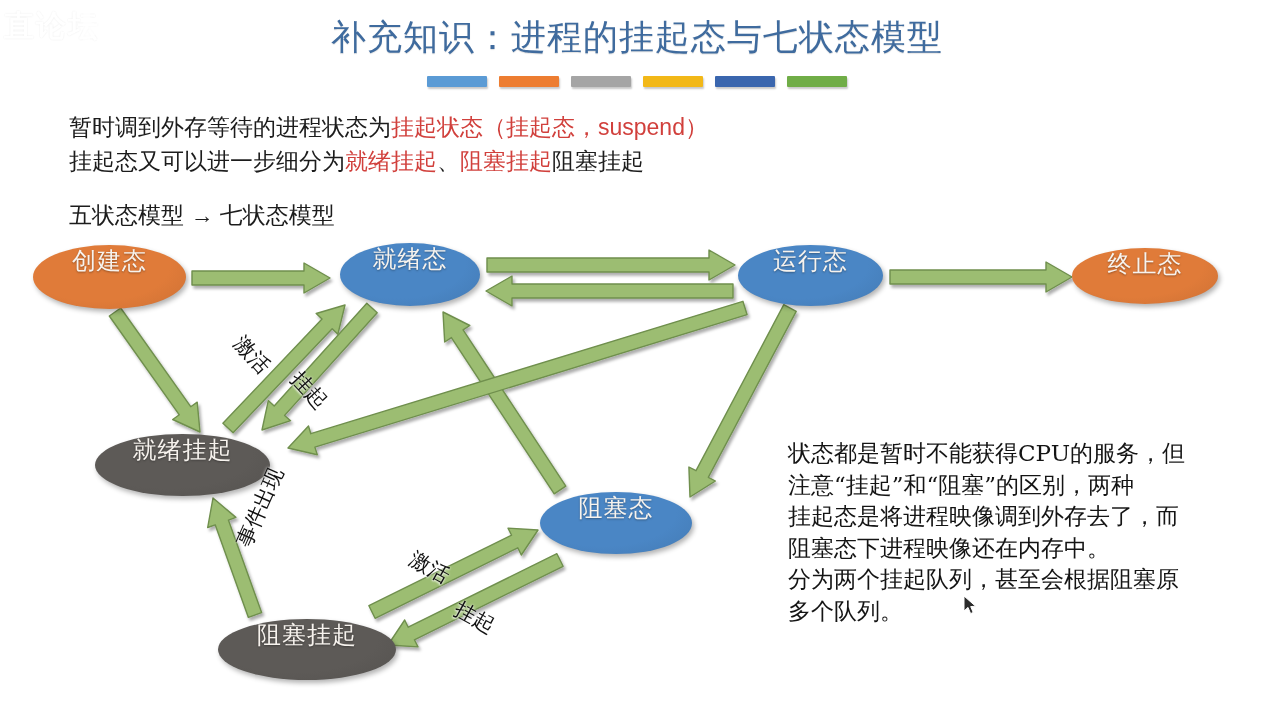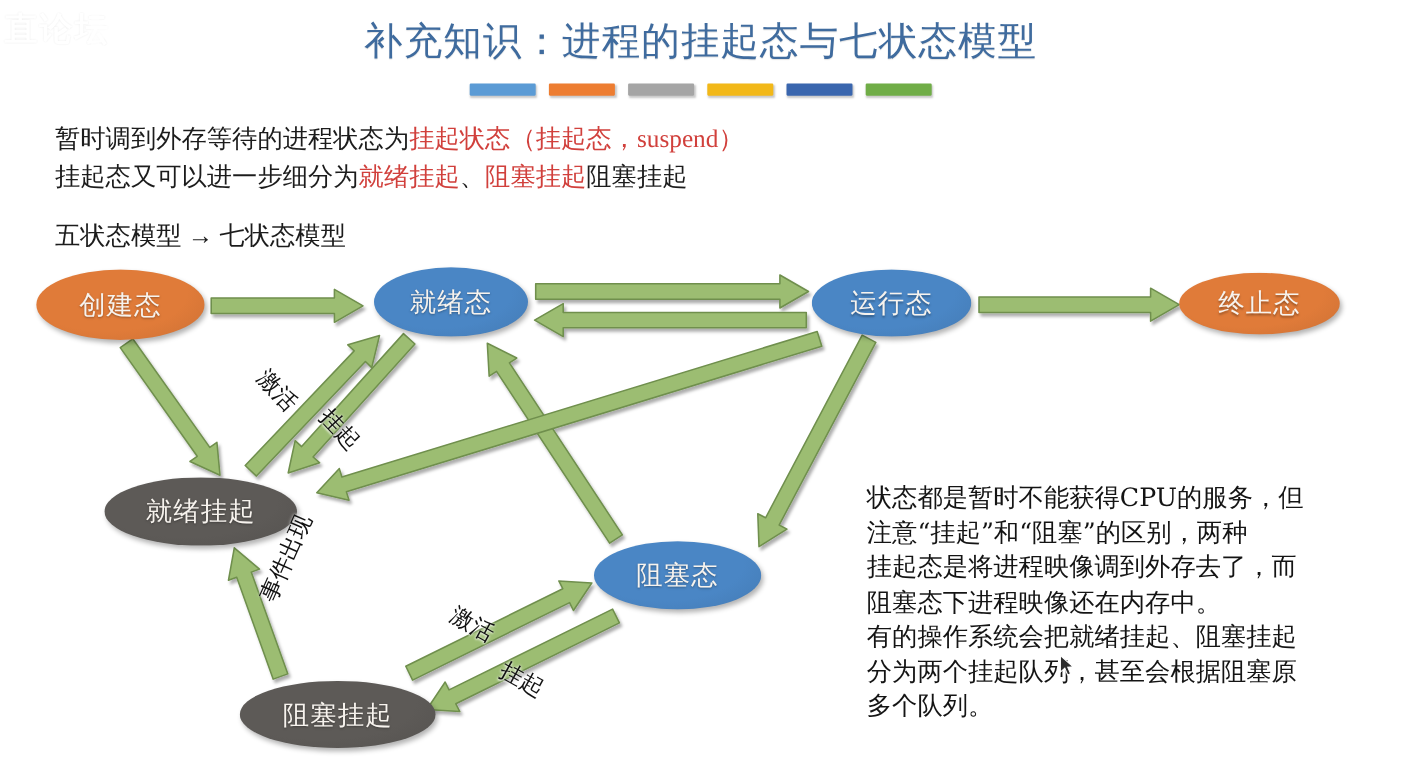--- a/index.html
+++ b/index.html
@@ -30,39 +30,39 @@
     font-size:35px;color:#3f6b9e;letter-spacing:1px;
     font-family:Liberation Serif, serif;
     text-shadow:0 1px 1px rgba(0,0,0,.12);
   }
   .bars{position:absolute;left:0;top:76px;width:1274px;text-align:center;font-size:0;}
   .bars span{display:inline-block;height:11px;margin:0 6px;border-radius:1px;
              box-shadow:1px 2px 2px rgba(0,0,0,.22);}
 
   
   .para{
-    position:absolute;left:50px;top:110px;width:720px;
+    position:absolute;left:69px;top:110px;width:720px;
     font-size:23px;line-height:34px;color:#1c1c1c;
-    font-family:Liberation Serif, serif;
+    font-family:Liberation Sans, sans-serif;
   }
   .para .l3{margin-top:20px;}
   .red{color:#d1403c;}
 
   
   .note{
     position:absolute;left:788px;top:438px;width:450px;
     font-size:23px;line-height:31.5px;color:#141414;
     font-family:"DejaVu Serif","Liberation Serif",serif;
   }
 
   
   #diagram{position:absolute;left:0;top:0;width:1274px;height:708px;}
   .node{
     position:absolute;border-radius:50%;
-    display:flex;align-items:center;justify-content:center;
+    display:flex;align-items:flex-start;justify-content:center;
     color:#f7f3ee;font-size:24px;letter-spacing:1px;
     font-family:"DejaVu Sans","Liberation Sans",sans-serif;
     box-shadow:2px 3px 5px rgba(0,0,0,.30);
     text-shadow:0 1px 2px rgba(0,0,0,.35);
   }
   .edge-label{
     position:absolute;font-size:21px;color:#111;
     font-family:"DejaVu Sans","Liberation Sans",sans-serif;
     text-shadow:0 1px 2px rgba(255,255,255,.95),0 0 3px rgba(255,255,255,.9);
     white-space:nowrap;
@@ -109,21 +109,20 @@
       <span>挂起态又可以进一步细分为</span><span class="red">就绪挂起</span><span>、</span><span class="red">阻塞挂起</span><span>阻塞挂起</span>
     </div>
     <div class="l3">五状态模型 → 七状态模型</div>
   </div>
 
   <div class="note">
     <div>状态都是暂时不能获得CPU的服务，但</div>
     <div>注意“挂起”和“阻塞”的区别，两种</div>
     <div>挂起态是将进程映像调到外存去了，而</div>
     <div>阻塞态下进程映像还在内存中。</div>
-    <div>有的操作系统会把就绪挂起、阻塞挂起</div>
     <div>分为两个挂起队列，甚至会根据阻塞原</div>
     <div>多个队列。</div>
   </div>
 
   <svg id="diagram" viewBox="0 0 1274 708">
     <defs>
       <filter id="arrShadow" x="-40%" y="-40%" width="190%" height="190%">
         <feDropShadow dx="2" dy="3" stdDeviation="1.6" flood-color="#000" flood-opacity="0.32"></feDropShadow>
       </filter>
     </defs>

